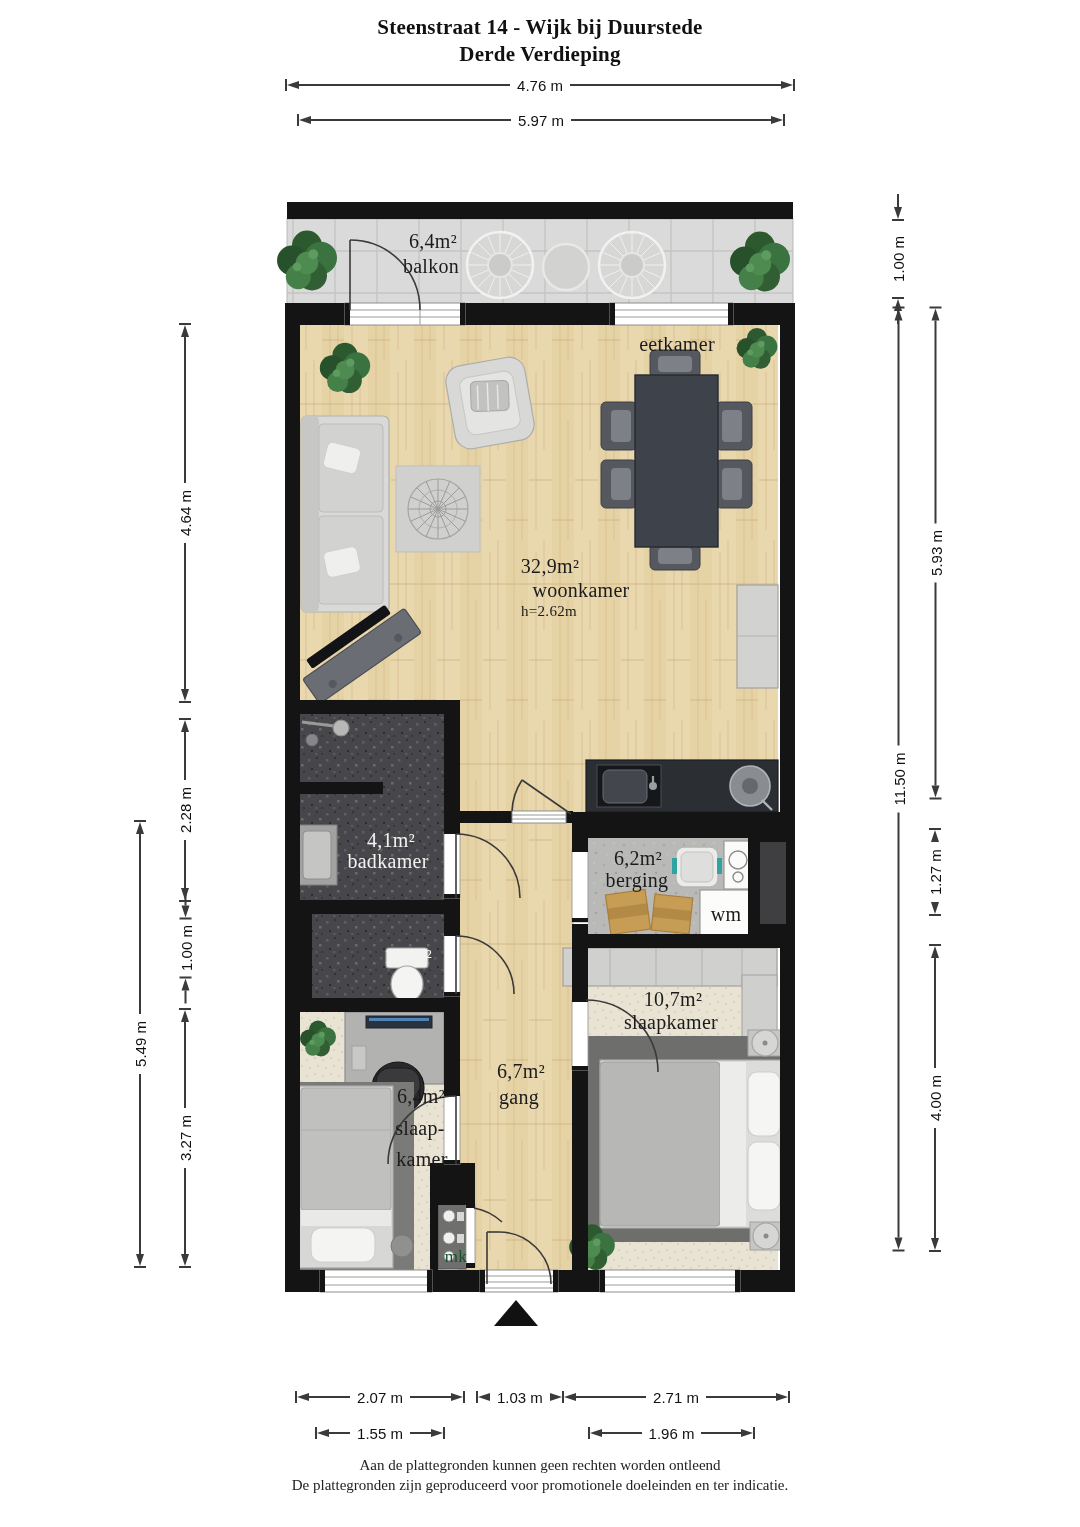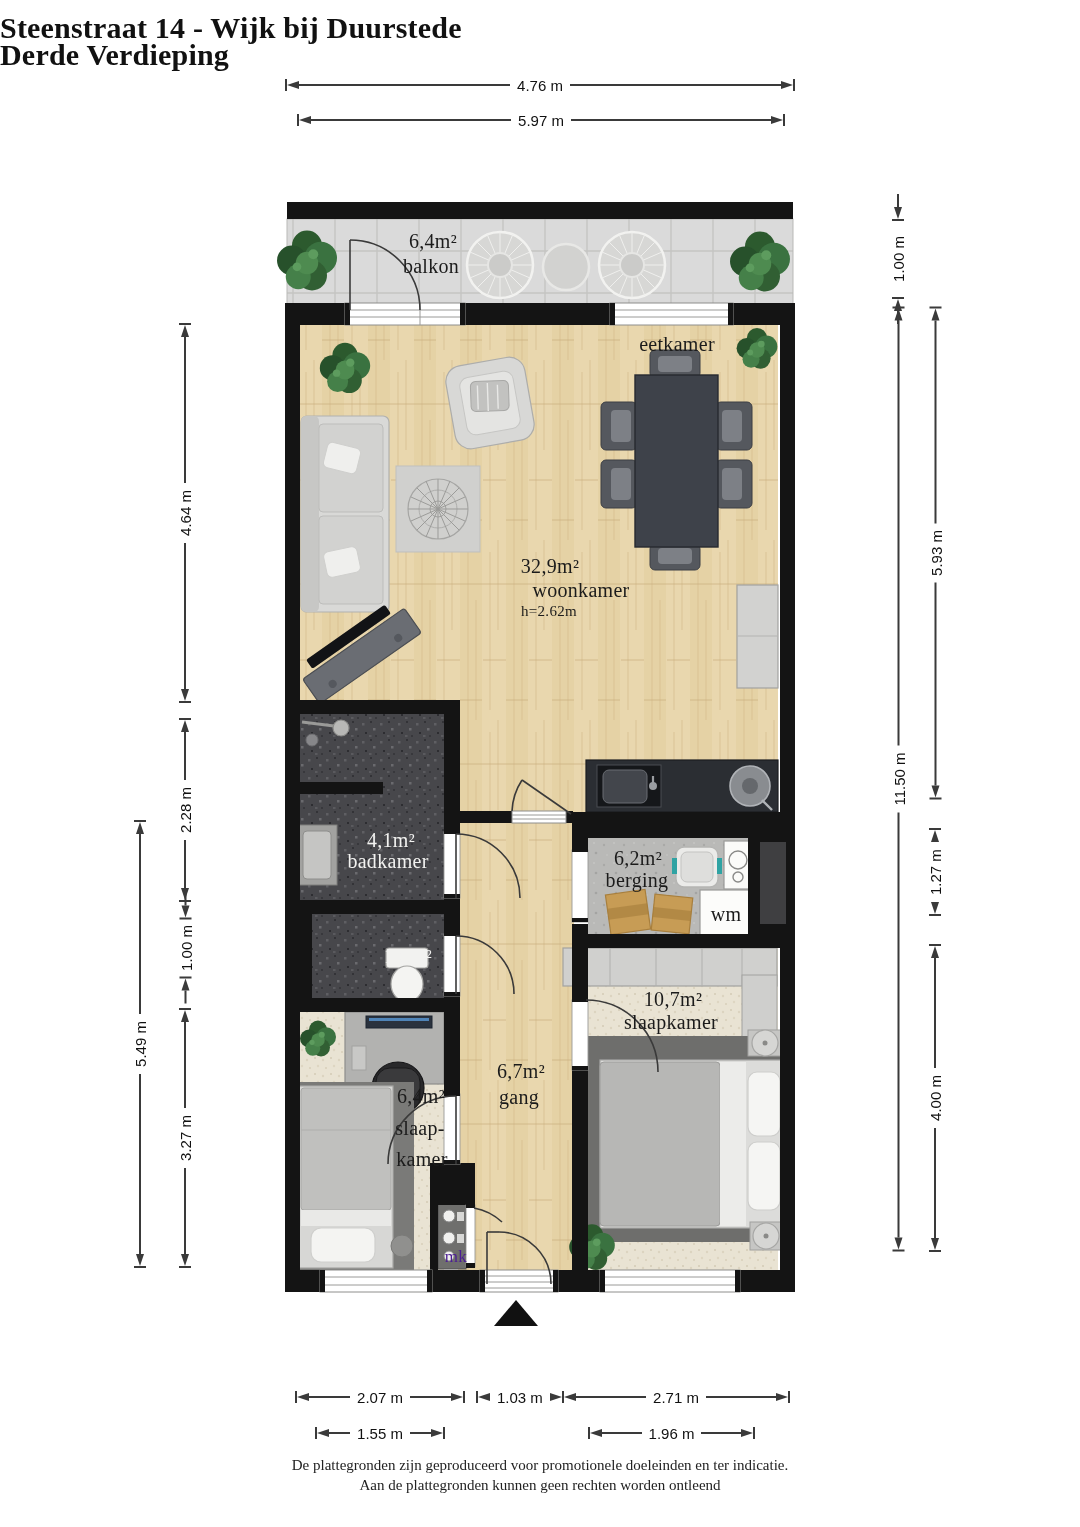--- a/index.html
+++ b/index.html
@@ -1,19 +1,19 @@
 <!DOCTYPE html>
 <html><head>
 <meta charset="utf-8">
 <style>
   html,body{margin:0;padding:0;background:#ffffff;}
   .page{position:relative;width:1080px;height:1527px;background:#fff;overflow:hidden;
         font-family:"Liberation Sans",sans-serif;}
-  .title{position:absolute;left:0;top:14px;width:100%;text-align:left;
-         font-family:"Liberation Serif",serif;font-weight:bold;font-size:30px;
+  .title{position:absolute;left:0;top:14px;width:100%;text-align:center;
+         font-family:"Liberation Serif",serif;font-weight:bold;font-size:21px;
          line-height:27px;color:#111;letter-spacing:.2px;}
   .plan-svg{position:absolute;left:0;top:0;}
   
   .rl{position:absolute;transform:translate(-50%,-50%);white-space:nowrap;
       font-family:"Liberation Serif",serif;font-size:20px;color:#1b1b1b;letter-spacing:.3px;}
   .rl-sm{font-size:15px;}
   .rl-mk{font-size:17px;}
   
   .dim{position:absolute;display:flex;align-items:center;height:18px;color:#111;
        font-size:15px;}
@@ -419,21 +419,21 @@
   <div class="rl" style="left:638px;top:858px;">6,2m²</div>
   <div class="rl" style="left:637px;top:880px;">berging</div>
   <div class="rl" style="left:726px;top:914px;">wm</div>
   <div class="rl" style="left:673px;top:999px;">10,7m²</div>
   <div class="rl" style="left:671px;top:1022px;">slaapkamer</div>
   <div class="rl" style="left:521px;top:1071px;">6,7m²</div>
   <div class="rl" style="left:519px;top:1097px;">gang</div>
   <div class="rl" style="left:421px;top:1096px;">6,4m²</div>
   <div class="rl" style="left:420px;top:1128px;">slaap-</div>
   <div class="rl" style="left:422px;top:1159px;">kamer</div>
-  <div class="rl rl-mk" style="left:456px;top:1257px;color:#4c1d95;">mk</div>
+  <div class="rl rl-mk" style="left:456px;top:1257px;color:#14532d;">mk</div>
 
   <div class="dim" style="left:285px;top:76px;width:510px;">
     <span class="tick"></span>
       <span class="ah-l"></span>
       <span class="line"></span>
     <span class="lbl">4.76 m</span>
     <span class="line"></span>
       <span class="ah-r"></span>
       <span class="tick"></span>
   </div>
@@ -576,17 +576,17 @@
     <span class="tick"></span>
       <span class="ah-l"></span>
       <span class="line"></span>
     <span class="lbl">11.50 m</span>
     <span class="line"></span>
       <span class="ah-r"></span>
       <span class="tick"></span>
   </div>
 
   <div class="footer">
+    <div>Aan de plattegronden kunnen geen rechten worden ontleend</div>
     <div>De plattegronden zijn geproduceerd voor promotionele doeleinden en ter indicatie.</div>
-    <div>Aan de plattegronden kunnen geen rechten worden ontleend</div>
   </div>
 
 </div>
 
 </body></html>

